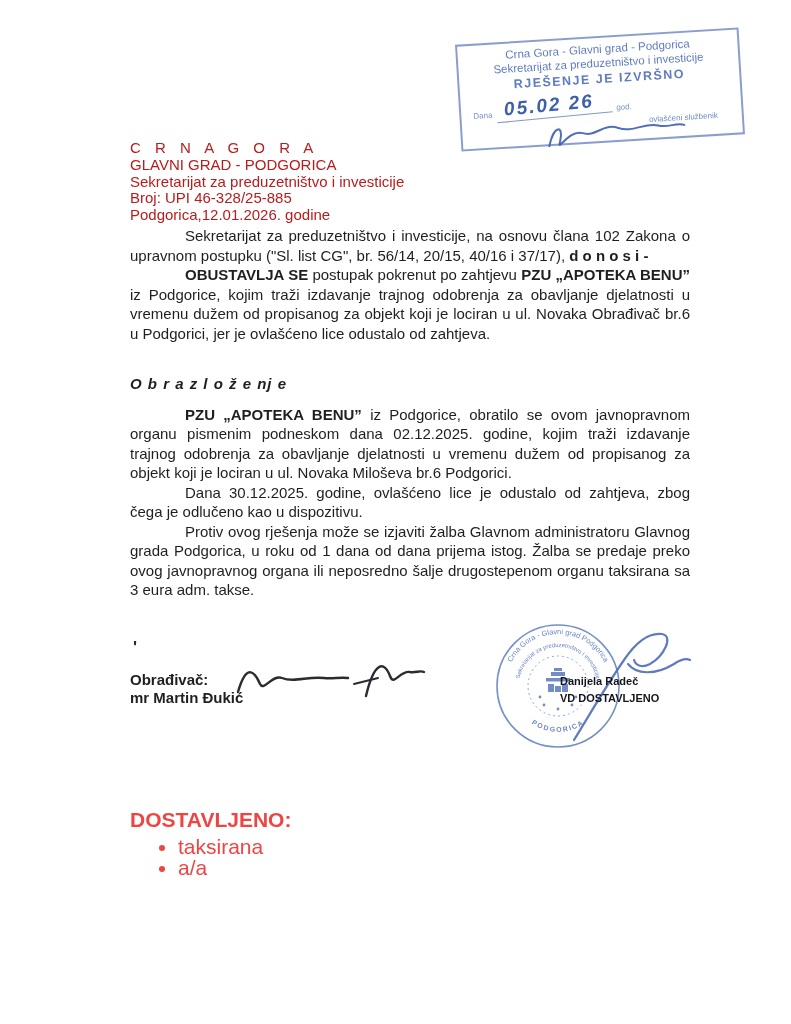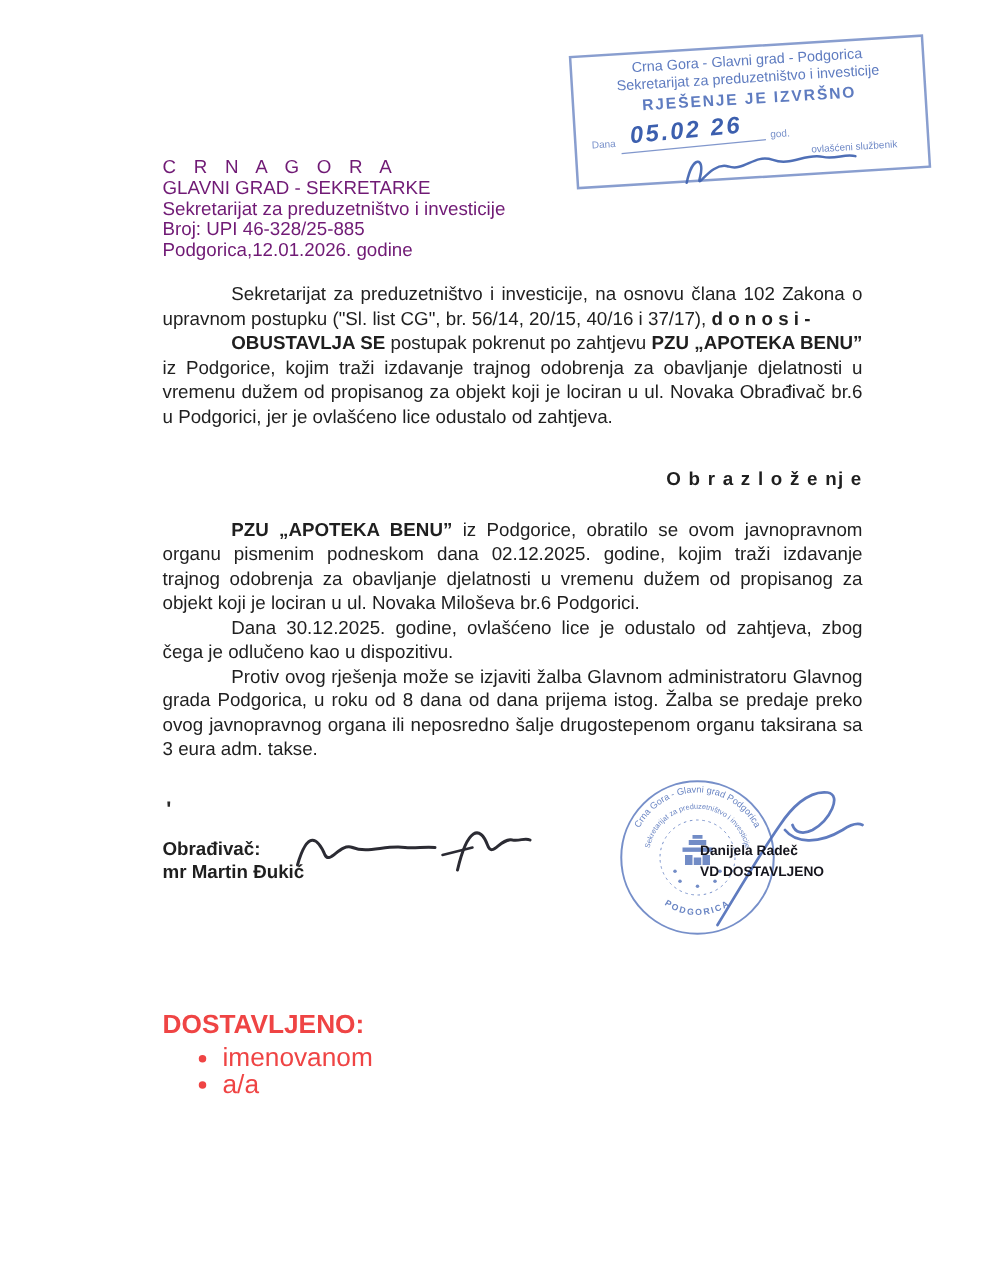--- a/index.html
+++ b/index.html
@@ -21,27 +21,27 @@
   .exec-date-row .tiny{font-size:8px;opacity:.85;padding-bottom:2px;}
   .hand-date{
     font-size:19px;font-weight:bold;font-style:italic;color:#3c5fae;
     transform:rotate(-2deg);letter-spacing:2px;
     border-bottom:1.5px solid rgba(97,125,191,.8);
     padding:0 18px 1px 8px;min-width:90px;
   }
   .exec-officer{font-size:8px;text-align:right;margin:3px 18px 0 0;opacity:.9;}
   .exec-sign{position:absolute;left:78px;bottom:-14px;}
   
-  .letterhead{position:absolute;left:130px;top:126px;font-size:15px;line-height:16.8px;color:#701a75;}
+  .letterhead{position:absolute;left:130px;top:140px;font-size:15px;line-height:16.8px;color:#b91c1c;}
   .letterhead .country{letter-spacing:5px;}
   
   .content{position:absolute;left:130px;top:226px;width:560px;font-size:15px;line-height:19.5px;text-align:justify;color:#1f1f1f;}
   .content p{margin:0;text-indent:55px;}
   .doc-title{text-align:center;font-weight:bold;letter-spacing:1px;margin:19px 0 9px 0;text-indent:0 !important;}
-  .subtitle{text-align:right;font-weight:bold;letter-spacing:1px;margin:31px 0 21px 0;text-indent:0 !important;}
+  .subtitle{text-align:left;font-weight:bold;letter-spacing:1px;margin:31px 0 11px 0;text-indent:0 !important;font-style:italic;}
   .b{font-weight:bold;}
   
   .stray{position:absolute;left:133px;top:638px;font-size:17px;font-weight:bold;color:#2a2a2a;}
   
   .processor{position:absolute;left:130px;top:671px;font-weight:bold;font-size:15px;line-height:17.5px;color:#1f1f1f;}
   .martin-sign{position:absolute;left:228px;top:650px;z-index:3;}
   
   .round-stamp{position:absolute;left:478px;top:602px;z-index:2;}
   .signer{position:absolute;left:560px;top:673px;width:188px;font-weight:bold;font-size:11px;line-height:17px;color:#14141c;z-index:4;}
   
@@ -63,37 +63,37 @@
     <span class="tiny">god.</span>
   </div>
   <div class="exec-officer">ovlašćeni službenik</div>
   <svg class="exec-sign" width="150" height="42" viewBox="0 0 150 42">
     <path d="M8,30 C14,8 24,10 19,26 C15,38 28,14 42,19 C55,24 63,10 78,16 C92,22 104,12 118,16 C128,19 136,14 144,17" fill="none" stroke="#3c5fae" stroke-width="2" stroke-linecap="round" opacity="0.9"></path>
   </svg>
 </div>
 
 <div class="letterhead">
   <div class="country">C R N A   G O R A</div>
-  <div>GLAVNI GRAD  - SEKRETARKE</div>
+  <div>GLAVNI GRAD  - PODGORICA</div>
   <div>Sekretarijat za preduzetništvo i investicije</div>
   <div>Broj: UPI 46-328/25-885</div>
   <div>Podgorica,12.01.2026. godine</div>
 </div>
 
 <div class="content">
   <p><span>Sekretarijat za preduzetništvo i investicije, na osnovu člana 102 Zakona o upravnom postupku ("Sl. list CG", br. 56/14, 20/15, 40/16 i 37/17),</span> <span class="b">d o n o s i -</span></p>
 
 
   <p><span class="b">OBUSTAVLJA SE</span> <span>postupak pokrenut po zahtjevu</span> <span class="b">PZU „APOTEKA BENU”</span> <span>iz Podgorice, kojim traži  izdavanje trajnog odobrenja za obavljanje djelatnosti u vremenu dužem od propisanog za objekt koji je lociran u ul. Novaka Obrađivač br.6 u Podgorici, jer je ovlašćeno lice  odustalo od zahtjeva.</span></p>
 
   <div class="subtitle">O b r a z l o ž e nj e</div>
 
   <p><span class="b">PZU „APOTEKA BENU”</span> <span>iz Podgorice, obratilo se ovom javnopravnom organu pismenim podneskom dana  02.12.2025. godine, kojim traži izdavanje trajnog odobrenja za obavljanje djelatnosti u vremenu dužem od propisanog za objekt koji je lociran u ul. Novaka Miloševa br.6  Podgorici.</span></p>
   <p>Dana 30.12.2025. godine, ovlašćeno lice je odustalo od zahtjeva, zbog čega je odlučeno kao u dispozitivu.</p>
-  <p>Protiv ovog rješenja može se izjaviti žalba Glavnom administratoru Glavnog grada Podgorica, u roku od 8 dana od dana prijema istog. Žalba se predaje preko ovog javnopravnog organa ili neposredno šalje drugostepenom organu taksirana sa 3 eura adm. takse.</p>
+  <p>Protiv ovog rješenja može se izjaviti žalba Glavnom administratoru Glavnog grada Podgorica, u roku od 1 dana od dana prijema istog. Žalba se predaje preko ovog javnopravnog organa ili neposredno šalje drugostepenom organu taksirana sa 3 eura adm. takse.</p>
 </div>
 
 <div class="stray">'</div>
 
 <div class="processor">
   <div>Obrađivač:</div>
   <div>mr Martin Đukić</div>
 </div>
 
 <svg class="martin-sign" width="200" height="60" viewBox="0 0 200 60">
@@ -142,16 +142,16 @@
 </svg>
 
 <div class="signer">
   <div>Danijela Radeč</div>
   <div>VD DOSTAVLJENO</div>
 </div>
 
 <div class="delivery">
   <div class="lbl">DOSTAVLJENO:</div>
   <ul>
-    <li>imenovanom</li>
+    <li>taksirana</li>
     <li>a/a</li>
   </ul>
 </div>
 
 </body></html>

